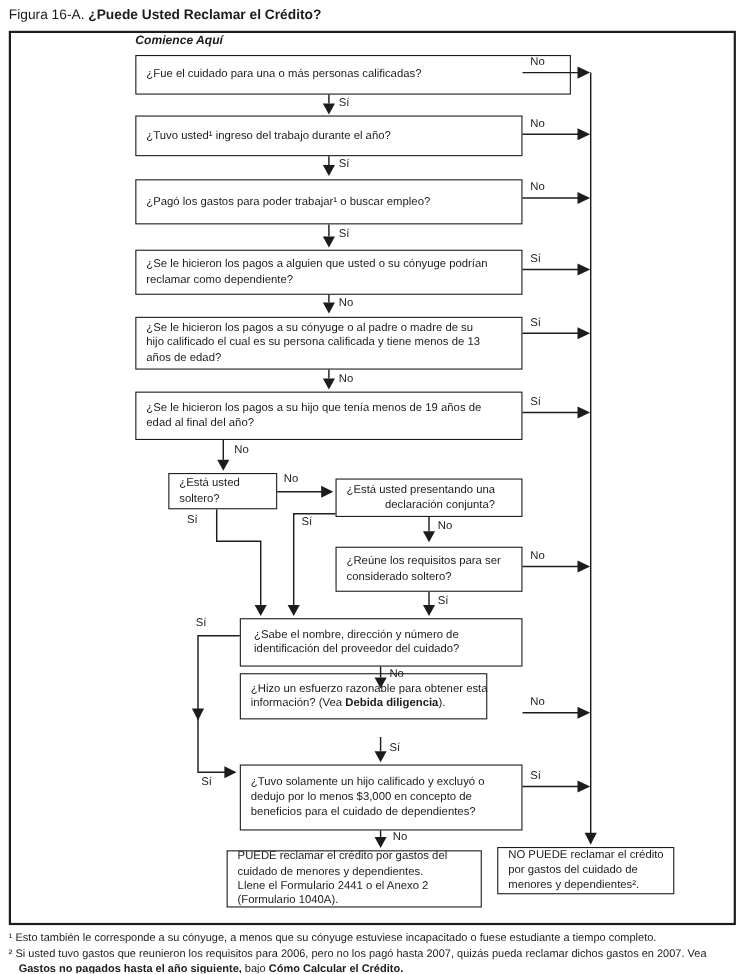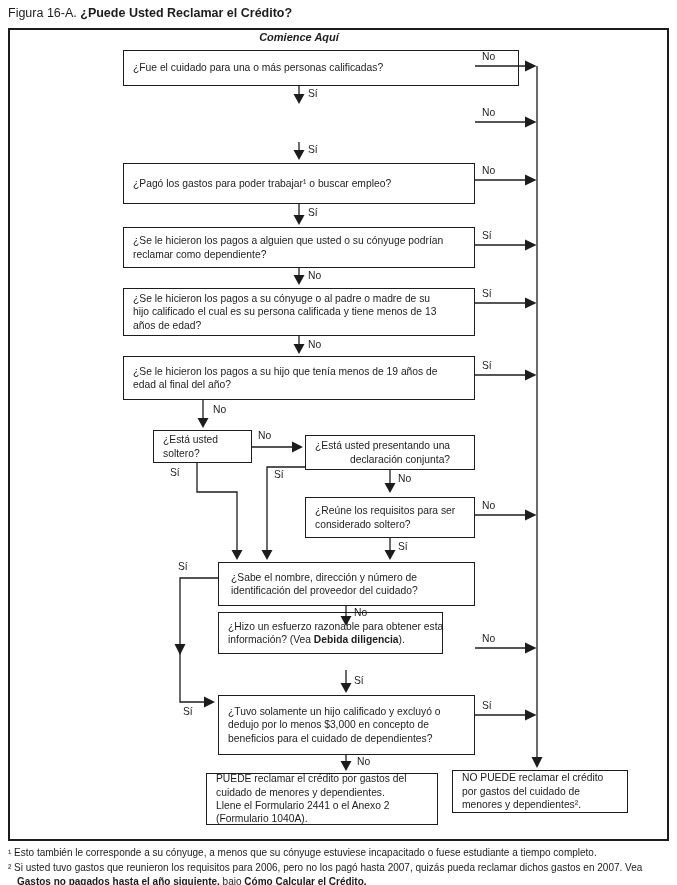--- a/index.html
+++ b/index.html
@@ -2,21 +2,21 @@
 <html><head>
 <meta charset="utf-8">
 <style>
   html,body{margin:0;padding:0;background:#fff;}
   .page{position:relative;width:677px;height:885px;background:#fff;
         font-family:"Liberation Sans","DejaVu Sans",sans-serif;color:#1c1c1c;overflow:hidden;}
   .fig-title{position:absolute;left:8px;top:6px;font-size:12.5px;white-space:pre;}
   .fig-title .b{font-weight:bold;}
   .frame{position:absolute;left:8px;top:28px;width:661px;height:813px;
          border:2px solid #1c1c1c;box-sizing:border-box;background:#fff;}
-  .start{position:absolute;left:123px;top:31px;width:352px;text-align:center;
+  .start{position:absolute;left:123px;top:31px;width:352px;text-align:left;
          font-weight:bold;font-style:italic;font-size:11px;}
   .node{position:absolute;border:1.5px solid #1c1c1c;box-sizing:border-box;background:#fff;
         display:flex;align-items:center;font-size:10.3px;line-height:1.3;
         white-space:pre;padding-left:9px;padding-right:2px;}
   .node .bold{font-weight:bold;}
   .lbl{position:absolute;font-size:10.3px;line-height:1;}
   svg.connectors{position:absolute;left:0;top:0;pointer-events:none;}
   svg.connectors line, svg.connectors polyline{stroke:#1c1c1c;stroke-width:1.3;fill:none;}
   svg.connectors polygon{fill:#1c1c1c;stroke:none;}
   .footnotes{position:absolute;left:8px;top:846px;width:660px;font-size:10px;line-height:1.45;}
@@ -28,20 +28,21 @@
 
 <div class="page">
 
   <div class="fig-title"><span>Figura 16-A. </span><span class="b">¿Puede Usted Reclamar el Crédito?</span></div>
 
   <div class="frame"></div>
 
   <div class="start">Comience Aquí</div>
 
   <div class="node" style="left:123px;top:50px;width:396px;height:36px;"><span>¿Fue el cuidado para una o más personas calificadas?</span></div>
+  <div class="node" style="left:123px;top:105px;width:352px;height:37px;"><span>¿Tuvo usted¹ ingreso del trabajo durante el año?</span></div>
   <div class="node" style="left:123px;top:163px;width:352px;height:41px;"><span>¿Pagó los gastos para poder trabajar¹ o buscar empleo?</span></div>
   <div class="node" style="left:123px;top:227px;width:352px;height:41px;"><span>¿Se le hicieron los pagos a alguien que usted o su cónyuge podrían
 reclamar como dependiente?</span></div>
   <div class="node" style="left:123px;top:288px;width:352px;height:48px;"><span>¿Se le hicieron los pagos a su cónyuge o al padre o madre de su
 hijo calificado el cual es su persona calificada y tiene menos de 13
 años de edad?</span></div>
   <div class="node" style="left:123px;top:356px;width:352px;height:44px;"><span>¿Se le hicieron los pagos a su hijo que tenía menos de 19 años de
 edad al final del año?</span></div>
   <div class="node" style="left:153px;top:430px;width:99px;height:33px;"><span>¿Está usted
 soltero?</span></div>
@@ -53,21 +54,21 @@
 identificación del proveedor del cuidado?</span></div>
   <div class="node" style="left:218px;top:612px;width:225px;height:42px;"><span><span>¿Hizo un esfuerzo razonable para obtener esta
 información? (Vea </span><span class="bold">Debida diligencia</span><span>).</span></span></div>
   <div class="node" style="left:218px;top:695px;width:257px;height:60px;"><span>¿Tuvo solamente un hijo calificado y excluyó o
 dedujo por lo menos $3,000 en concepto de
 beneficios para el cuidado de dependientes?</span></div>
   <div class="node" style="left:206px;top:773px;width:232px;height:52px;"><span>PUEDE reclamar el crédito por gastos del
 cuidado de menores y dependientes.
 Llene el Formulario 2441 o el Anexo 2
 (Formulario 1040A).</span></div>
-  <div class="node" style="left:452px;top:770px;width:176px;height:43px;"><span>NO PUEDE reclamar el crédito
+  <div class="node" style="left:452px;top:770px;width:161px;height:43px;"><span>NO PUEDE reclamar el crédito
 por gastos del cuidado de
 menores y dependientes².</span></div>
 
   <svg class="connectors" width="677" height="885" viewBox="0 0 677 885">
     <g>
       <line x1="537" y1="66" x2="537" y2="758"></line>
       <polygon points="531.5,757 542.5,757 537,768"></polygon>
     </g>
     <g>
       <line x1="475" y1="66" x2="526" y2="66"></line>

